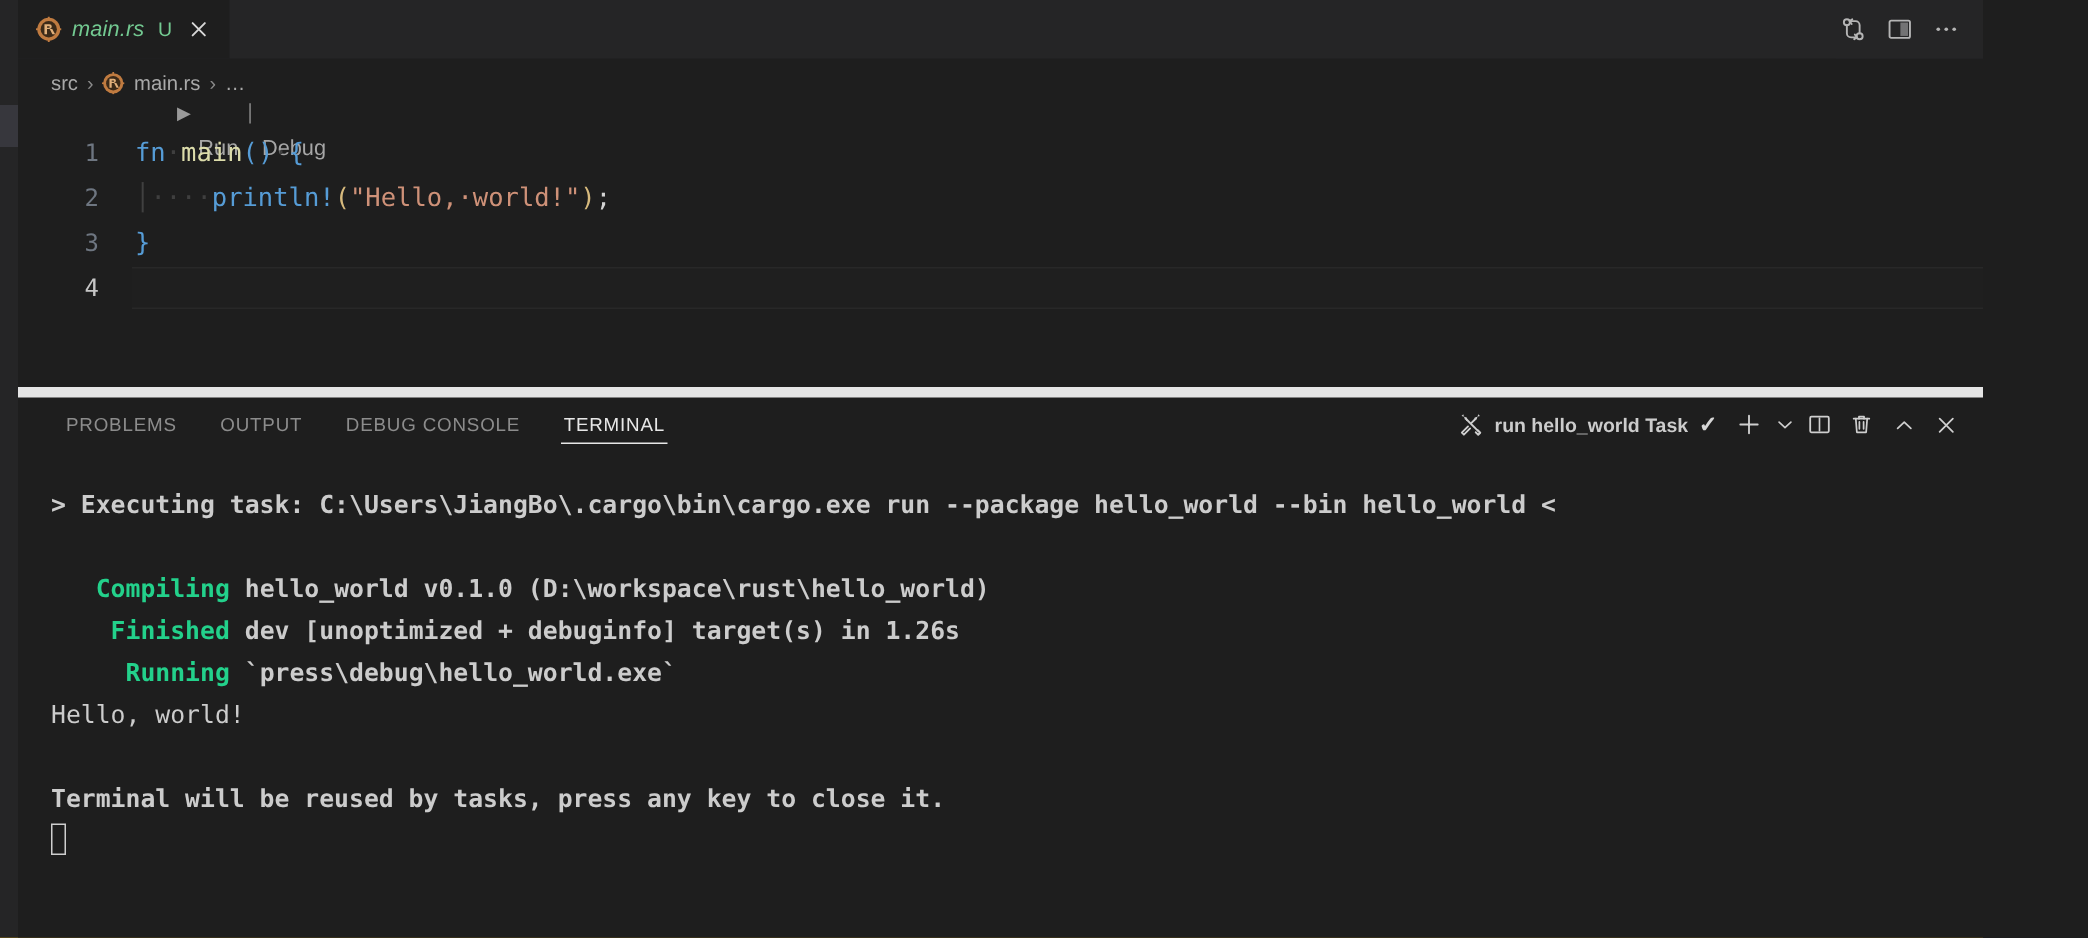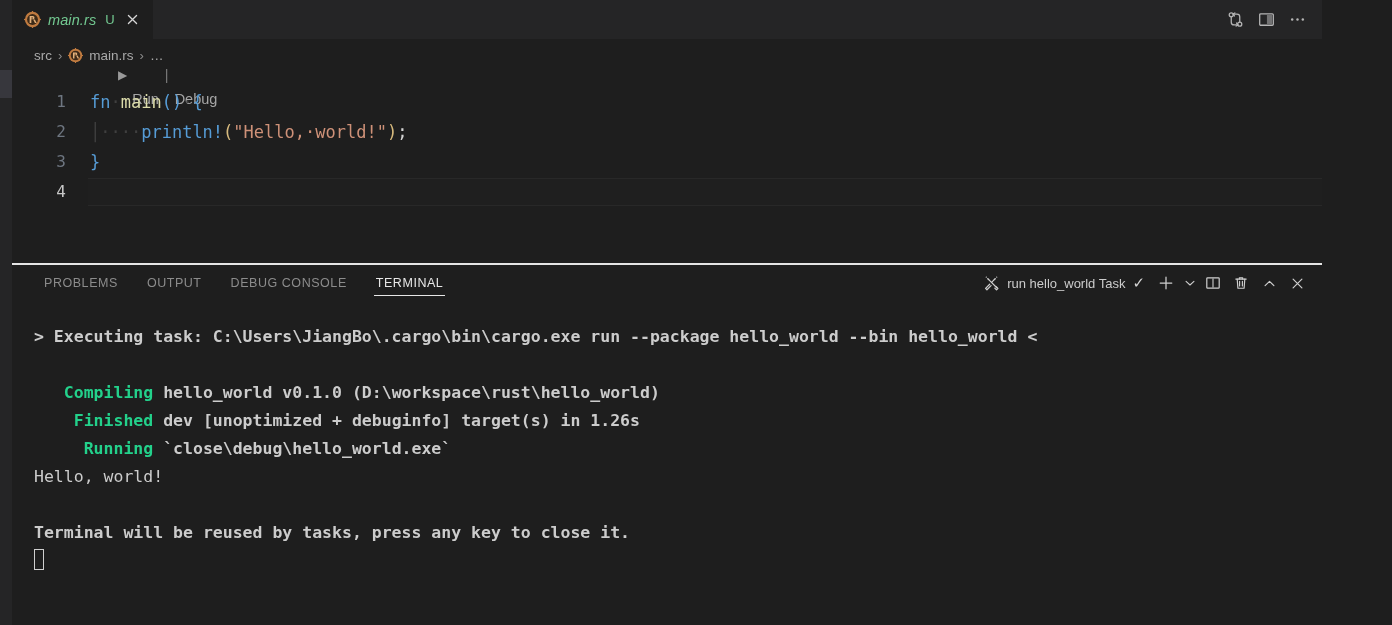--- a/index.html
+++ b/index.html
@@ -220,21 +220,21 @@
   .t-macro   { color: #569cd6; }
   .t-paren   { color: #d7ba7d; }
   .t-str     { color: #ce9178; }
   .t-plain   { color: #d4d4d4; }
 
   
   .panel {
     flex: 0 0 360px;
     height: 360px;
     background: #1e1e1e;
-    border-top: 2px solid #e5e5e5;
+    border-top: 7px solid #e5e5e5;
     display: flex;
     flex-direction: column;
     min-height: 0;
   }
   .panel-header {
     height: 36px;
     flex: 0 0 36px;
     display: flex;
     align-items: stretch;
     padding-left: 22px;
@@ -266,20 +266,21 @@
     bottom: 5px;
     height: 1px;
     background: #e7e7e7;
   }
   .panel-actions {
     margin-left: auto;
     display: flex;
     align-items: center;
     gap: 0;
     padding-right: 12px;
+    font-weight: bold;
   }
   .term-select {
     display: flex;
     align-items: center;
     gap: 7px;
     font-size: 13px;
     color: #cccccc;
     padding: 0 6px;
     cursor: pointer;
     white-space: nowrap;
@@ -498,21 +499,21 @@
             </svg>
           </span>
         </div>
       </div>
 
       <div class="terminal" id="terminal-body">
           <div class="term-line bold"><span>&gt; Executing task: C:\Users\JiangBo\.cargo\bin\cargo.exe run --package hello_world --bin hello_world &lt;</span></div>
           <div class="term-spacer"></div>
           <div class="term-line bold"><span class="term-green">   Compiling</span><span> hello_world v0.1.0 (D:\workspace\rust\hello_world)</span></div>
           <div class="term-line bold"><span class="term-green">    Finished</span><span> dev [unoptimized + debuginfo] target(s) in 1.26s</span></div>
-          <div class="term-line bold"><span class="term-green">     Running</span><span> `close\debug\hello_world.exe`</span></div>
+          <div class="term-line bold"><span class="term-green">     Running</span><span> `press\debug\hello_world.exe`</span></div>
           <div class="term-line"><span>Hello, world!</span></div>
           <div class="term-spacer"></div>
           <div class="term-line bold"><span>Terminal will be reused by tasks, press any key to close it.</span></div>
           <div class="term-line"><span class="term-cursor"></span></div>
         </div>
     </div>
 
   </div>
 </div>
 

